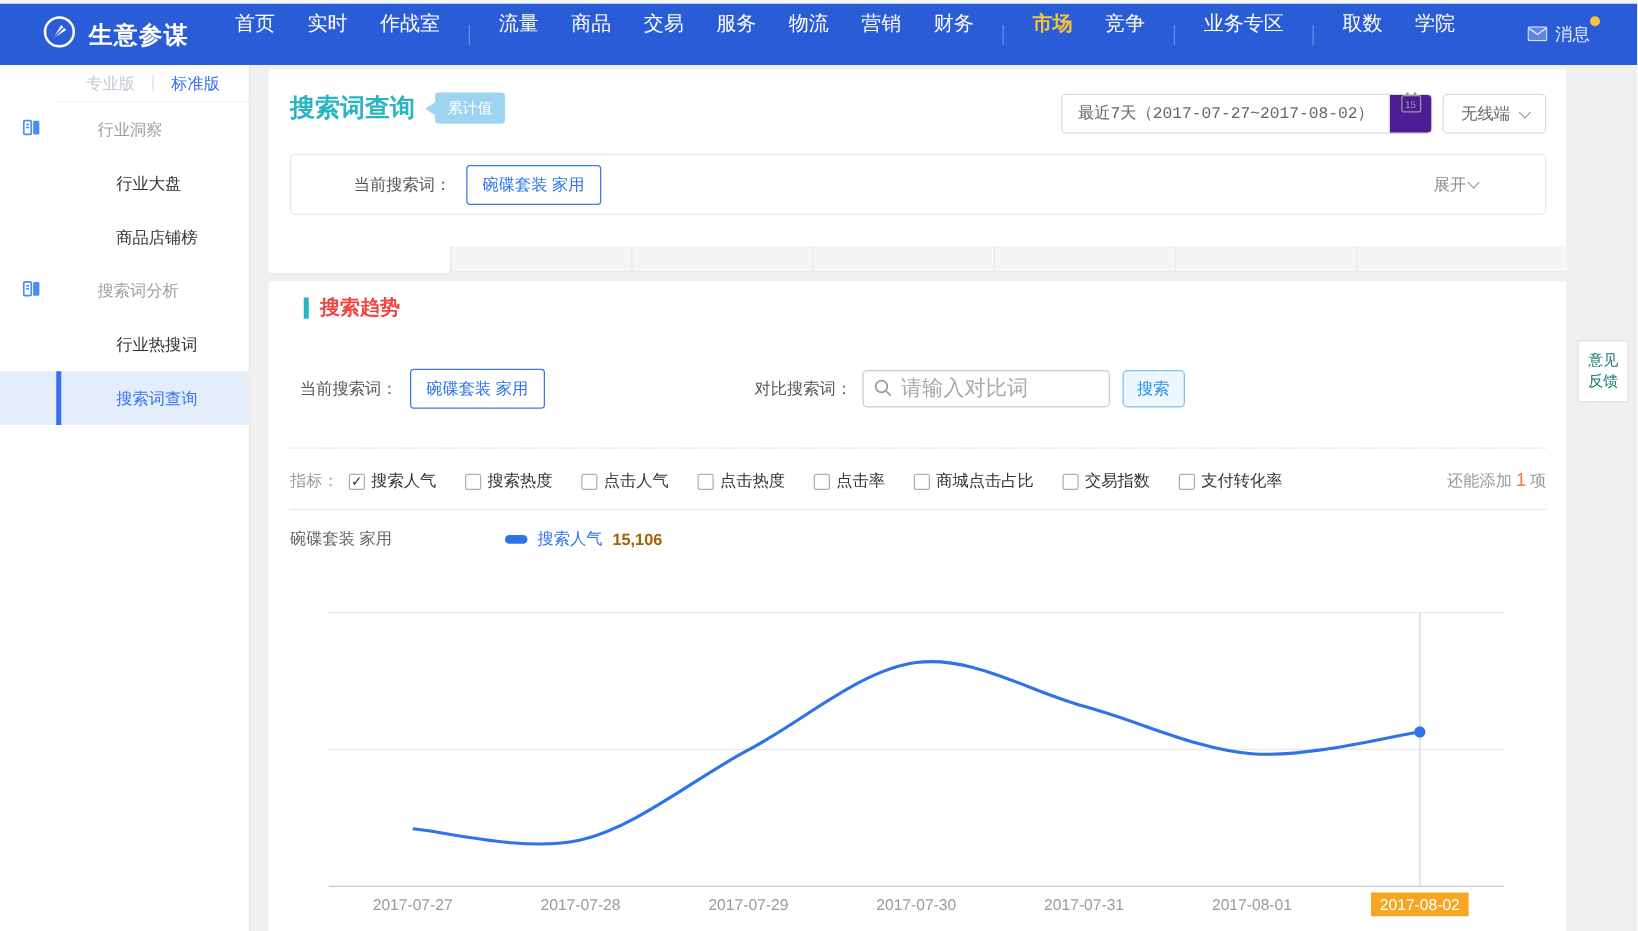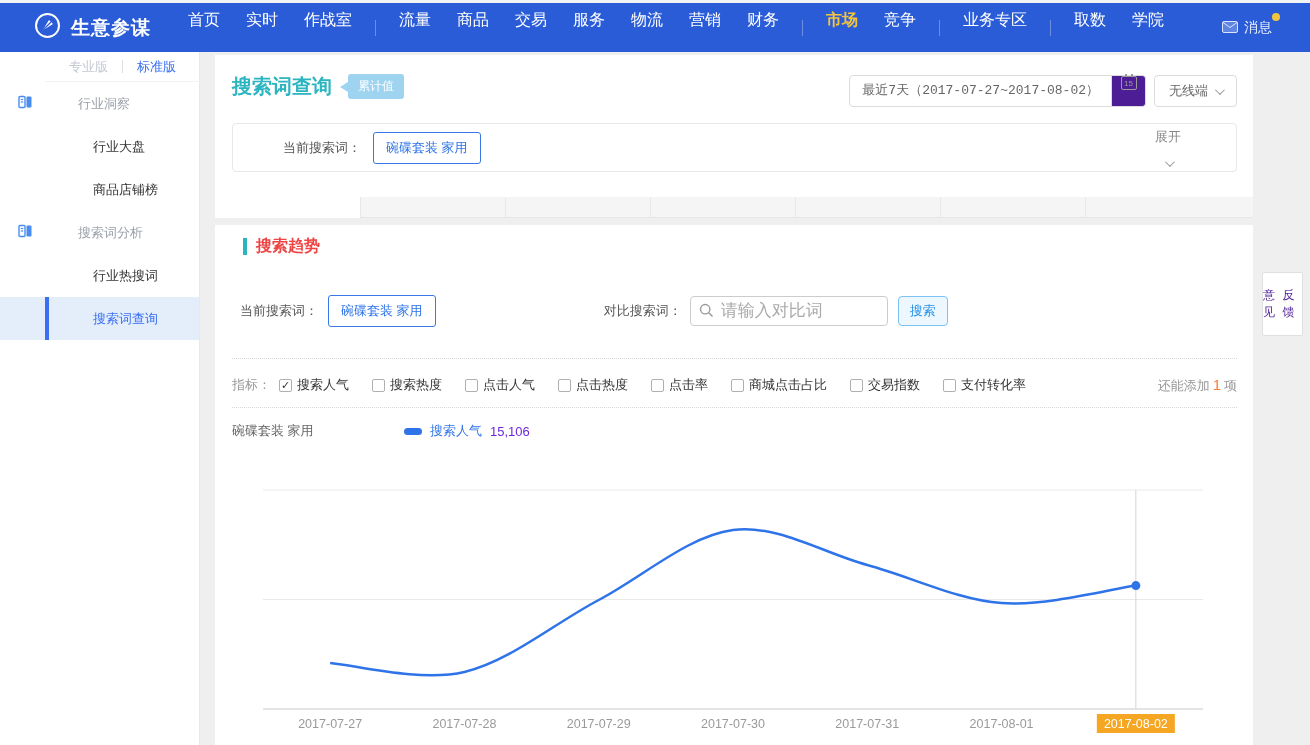--- a/index.html
+++ b/index.html
@@ -45,21 +45,21 @@
   .date-btn { height:32px; line-height:30px; border:1px solid #dcdcdc; border-radius:4px 0 0 4px; padding:0 12px; font-size:13px; color:#666; background:#fff; cursor:pointer;font-family:Liberation Mono, monospace; }
   .cal-btn { width:34px; height:32px; border:1px solid #dcdcdc; border-left:none; border-radius:0 4px 4px 0; background:#4c1d95; display:flex; justify-content:center; cursor:pointer; }
   .cal-ic { width:16px; height:14px; border:1px solid #9a9a9a; border-radius:2px; position:relative; font-size:8px; color:#9a9a9a; text-align:center; line-height:13px; }
   .cal-ic::before, .cal-ic::after { content:""; position:absolute; top:-3px; width:2px; height:3px; background:#9a9a9a; }
   .cal-ic::before { left:3px; } .cal-ic::after { right:3px; }
   .terminal-btn { margin-left:8px; height:32px; border:1px solid #dcdcdc; border-radius:4px; background:#fff; padding:0 14px; font-size:13px; color:#666; display:flex; align-items:center; gap:7px; cursor:pointer; }
   .chev { display:inline-block; width:7px; height:7px; border-right:1px solid #9a9a9a; border-bottom:1px solid #9a9a9a; transform:rotate(45deg) translateY(-2px); }
   .current-box { position:absolute; left:17px; right:16px; top:68px; height:49px; border:1px solid #e8e8e8; border-radius:4px; display:flex; align-items:center; }
   .cur-label { margin-left:50px; font-size:13px; color:#555; }
   .term-tag { margin-left:12px; border:1px solid #3a77e8; color:#2e74e8; font-size:13px; padding:6px 12px; border-radius:3px; background:#fff; cursor:pointer; }
-  .expand { position:absolute; right:55px; font-size:13px; color:#888; display:flex; align-items:center; gap:14px; cursor:pointer;flex-direction:column; }
+  .expand { position:absolute; right:55px; font-size:13px; color:#888; display:flex; align-items:center; gap:1px; cursor:pointer; }
 
   .tabstrip { position:absolute; left:15px; top:145px; width:1038px; height:21px; display:flex; background:#fff; }
   .tabseg { width:145px; background:#f5f5f5; border-left:1px solid #e8e8e8; border-bottom:1px solid #e6e6e6; cursor:pointer; }
   .tabseg.active { background:#fff; border-left:none; border-bottom:none; }
   .tabseg:last-child { flex:1; }
 
   .trend-card { left:15px; top:173px; width:1038px; height:520px; }
   .section-head { position:absolute; left:28px; top:11px; display:flex; align-items:center; }
   .teal-bar { width:4px; height:17px; background:#2ab5c0; margin-right:9px; }
   .section-title { font-size:16px; font-weight:bold; color:#ef4444; }
@@ -76,24 +76,24 @@
   .metrics-label { color:#999; margin-right:8px; }
   .metric { display:flex; align-items:center; margin-right:23px; cursor:pointer; color:#333; }
   .cb { width:13px; height:13px; border:1px solid #b0b0b0; border-radius:2px; background:#fff; display:inline-flex; align-items:center; justify-content:center; font-size:11px; color:#333; margin-right:5px; }
   .remaining { margin-left:auto; color:#999; }
   .remaining b { color:#ff7a30; font-weight:normal; font-size:15px; padding:0 3px; }
   .legend-row { position:absolute; left:17px; top:196px; height:20px; display:flex; align-items:center; font-size:13px; }
   .legend-term { color:#666; width:172px; }
   .legend-item { display:flex; align-items:center; gap:8px; cursor:pointer; }
   .legend-pill { width:18px; height:7px; border-radius:4px; background:#2e74e8; }
   .legend-metric { color:#2e74e8; }
-  .legend-value { color:#6d28d9; }
+  .legend-value { color:#a16207;font-weight:bold; }
   .chart-box { position:absolute; left:48px; top:262px; width:940px; height:258px; }
 
-  .feedback { position:absolute; right:7px; top:220px; width:41px; height:64px; background:#fff; border:1px solid #e0e0e0; border-radius:2px; display:flex; align-items:center; justify-content:center; font-size:12px; color:#4c1d95; line-height:17px; cursor:pointer; }
+  .feedback { position:absolute; right:7px; top:220px; width:41px; height:50px; background:#fff; border:1px solid #e0e0e0; border-radius:2px; display:flex; flex-direction:column; align-items:center; justify-content:center; font-size:12px; color:#0f766e; line-height:17px; cursor:pointer; }
 </style>
 </head>
 <body>
 
 <div class="screen">
   <div class="top-strip"></div>
 
   <header class="navbar">
     <div class="nav-left">
       <span>

